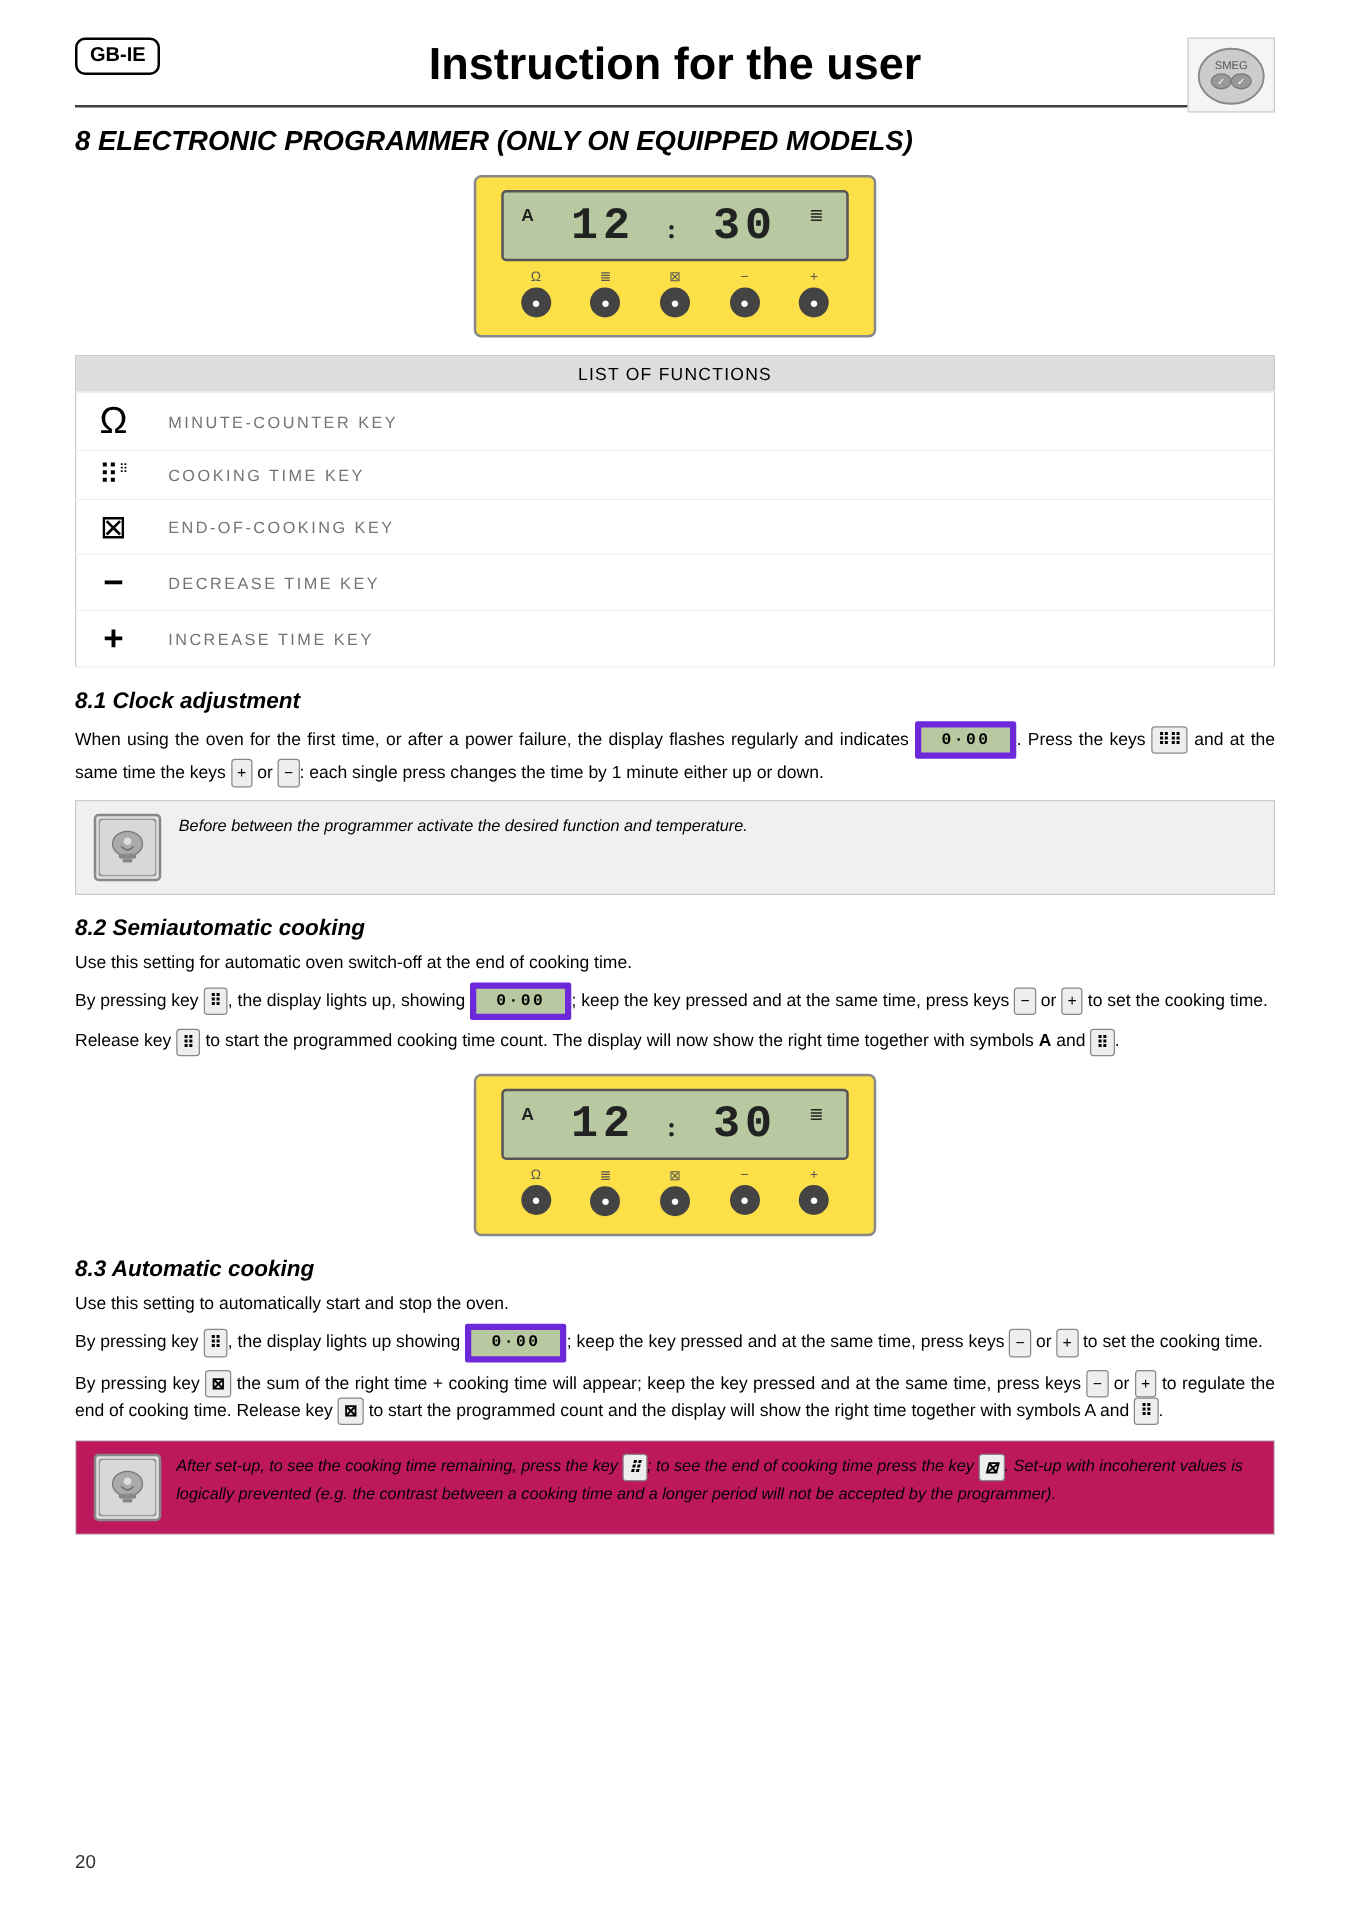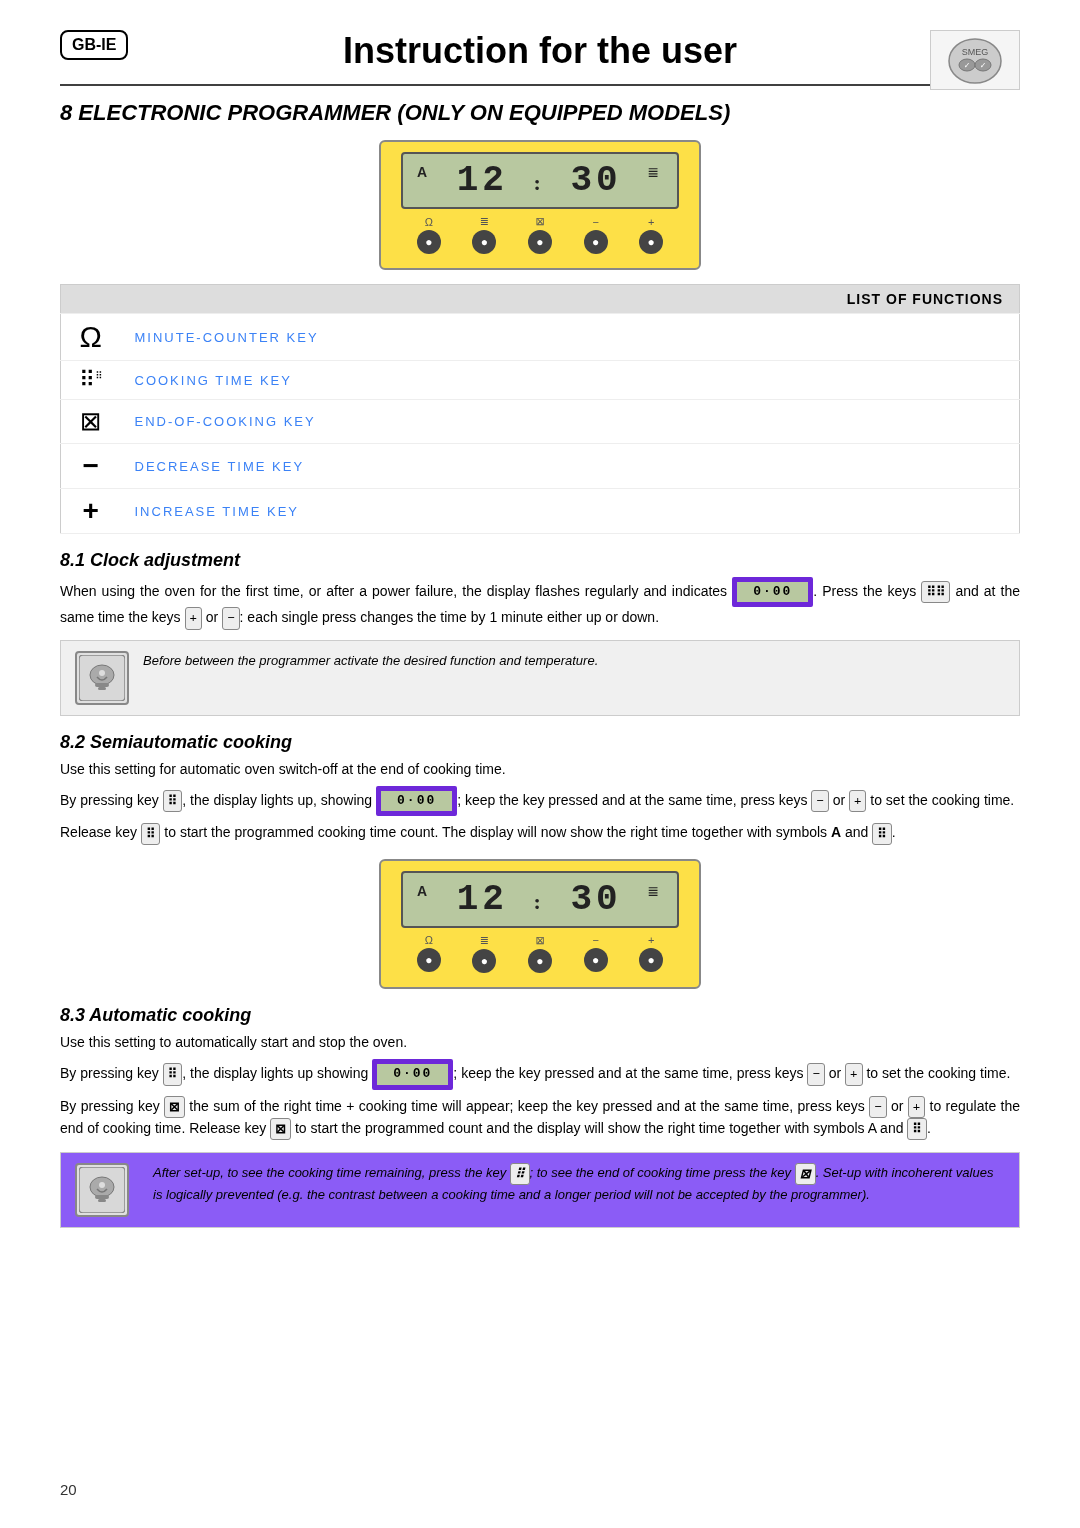--- a/index.html
+++ b/index.html
@@ -35,21 +35,21 @@
       border-radius: 8px;
       padding: 4px 10px;
       font-size: 16px;
       font-weight: bold;
       font-family: Arial, sans-serif;
     }
     .header-logo {
       position: absolute;
       right: 0;
       top: 0;
-      width: 90px;
+      width: 70px;
       height: 60px;
       border: 1px solid #ccc;
       display: flex;
       align-items: center;
       justify-content: center;
       background: #f5f5f5;
       overflow: hidden;
     }
     .header-logo svg {
       width: 60px;
@@ -126,41 +126,41 @@
     .functions-table {
       width: 100%;
       border-collapse: collapse;
       margin: 10px 0 16px 0;
       border: 1px solid #ccc;
     }
     .functions-table th {
       background: #ddd;
       padding: 6px 16px;
       font-size: 14px;
-      font-weight: bold;
-      text-align: right;
+      font-weight: normal;
+      text-align: center;
       letter-spacing: 1px;
     }
     .functions-table td {
       padding: 6px 14px;
       vertical-align: middle;
     }
     .functions-table tr {
       border-bottom: 1px solid #eee;
     }
     .func-icon {
       font-size: 26px;
       width: 60px;
       text-align: center;
     }
     .func-label {
       font-size: 13px;
       letter-spacing: 2px;
       font-weight: normal;
-      color: #3b82f6;
+      color: #737373;
     }
 
     
     .subsection-title {
       font-size: 18px;
       font-weight: bold;
       font-style: italic;
       margin: 16px 0 6px 0;
     }
 
@@ -191,25 +191,25 @@
       justify-content: center;
       background: #e0e0e0;
     }
     .note-text {
       font-size: 13px;
       font-style: italic;
       line-height: 1.5;
     }
 
     .italic-note-box {
-      background: #8b5cf6;
+      background: #be185d;
       border: 1px solid #ccc;
       display: flex;
       align-items: flex-start;
-      gap: 24px;
+      gap: 12px;
       padding: 10px 14px;
       margin: 12px 0;
     }
 
     
     .footer {
       position: absolute;
       bottom: 30px;
       left: 60px;
       font-size: 15px;

